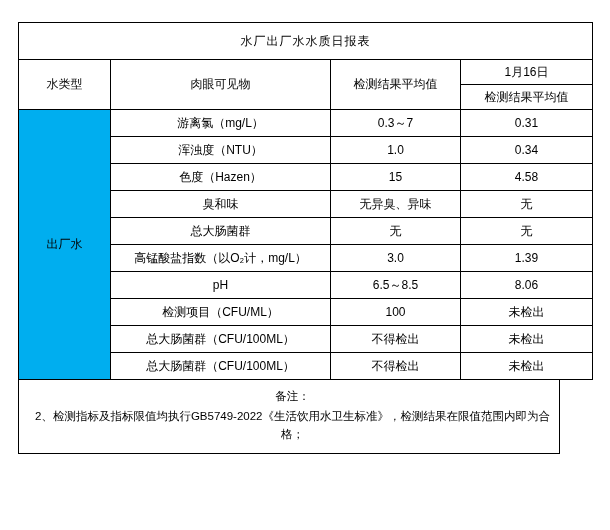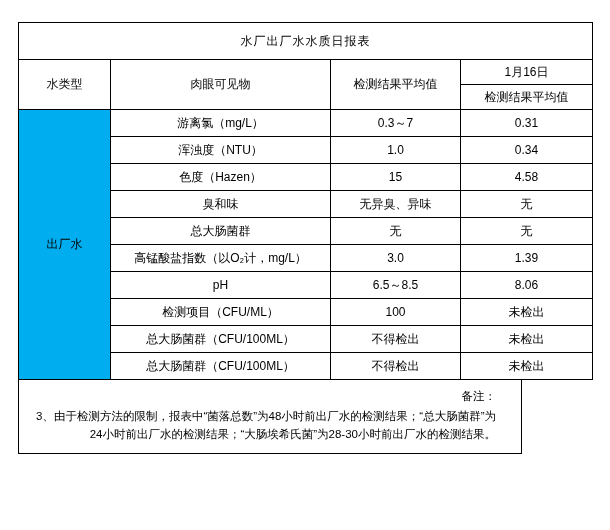--- a/index.html
+++ b/index.html
@@ -64,26 +64,26 @@
     font-size: 12px;
   }
   .cat-cell {
     background: #00AEEF;
     font-size: 13px;
     font-weight: bold;
   }
   .notes {
     border: 1px solid #000;
     border-top: none;
-    width: 504px;
+    width: 542px;
     box-sizing: border-box;
-    padding: 7px 25px 9px 9px;
+    padding: 7px 2px 9px 9px;
     font-size: 11.5px;
     line-height: 1.62;
-    text-align: right;
+    text-align: center;
   }
   .notes div {
     white-space: normal;
   }
   .notes .note-title {
     margin-bottom: 1px;
   }
 </style>
 </head>
 <body>
@@ -160,16 +160,16 @@
       <tr class="data-row">
         <td class="item-cell">总大肠菌群（CFU/100ML）</td>
         <td>不得检出</td>
         <td>未检出</td>
       </tr>
     </tbody>
   </table>
 
   <div class="notes">
     <div class="note-title">备注：</div>
-    <div>3、由于检测方法的限制，报表中“菌落总数”为48小时前出厂水的检测结果；“总大肠菌群”为24小时前出厂水的检测结果；“大肠埃希氏菌”为28-30小时前出厂水的检测结果。</div>
+    <div>2、检测指标及指标限值均执行GB5749-2022《生活饮用水卫生标准》，检测结果在限值范围内即为合格；</div>
   </div>
 
 </div>
 
 </body></html>

